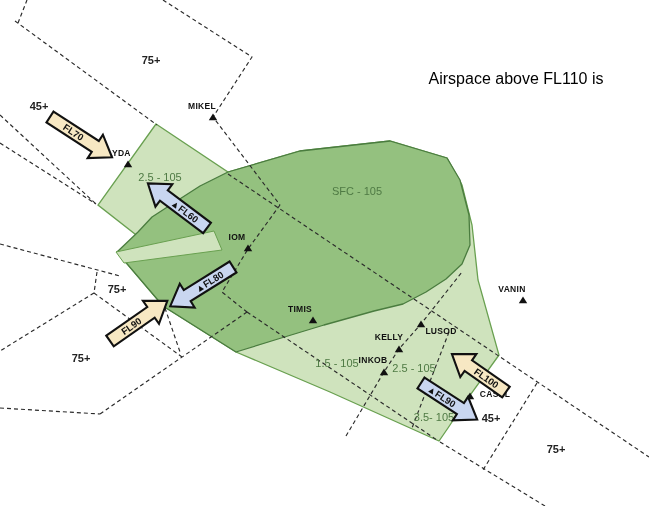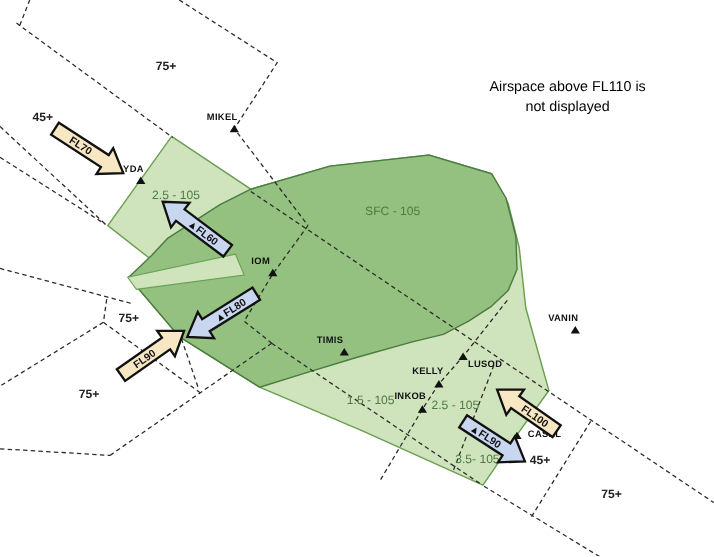--- a/index.html
+++ b/index.html
@@ -1,20 +1,20 @@
 <!DOCTYPE html>
 <html><head>
 <meta charset="utf-8">
 <style>
   html,body{margin:0;padding:0;background:#ffffff;}
   #stage{position:relative;width:649px;height:506px;background:#ffffff;overflow:hidden;
          font-family:"Liberation Sans", sans-serif;}
   #map-svg{position:absolute;left:0;top:0;}
   #note{position:absolute;left:411px;top:70px;width:210px;text-align:center;
-        font-size:13px;line-height:18px;color:#000;}
+        font-size:16px;line-height:18px;color:#000;}
 </style>
 </head>
 <body>
 
 <div id="stage">
   <svg id="map-svg" width="649" height="506" viewBox="0 0 649 506">
       <polygon points="156,124 228,172 300,151 390,141 447,158 462,185 472,225 478,280 499,355 468,398 448,428 439,441 330,392 236,352 163,306 117,252 140,238 98,205" fill="#cfe3bd" stroke="#69a050" stroke-width="1.3"></polygon>
       <polygon points="228,172 300,151 390,141 447,158 460,180 469,215 470,245 462,264 446,279 426,292 403,304 374,311 324,325 278,339 236,352 163,306 117,252 138,232 152,217 172,204 200,186" fill="#94c17f" stroke="#4a7c3f" stroke-width="1.3" stroke-linejoin="round"></polygon>
       <polygon points="116,252 214,231 222,250 124,263" fill="#cfe3bd" stroke="#69a050" stroke-width="1"></polygon>
       <polyline points="18,23 27,0" fill="none" stroke="#2a2a2a" stroke-width="1.15" stroke-dasharray="4 3"></polyline>
@@ -73,15 +73,14 @@
       <text x="0" y="3.4" text-anchor="middle" font-size="9.5" font-weight="bold" fill="#111" transform="translate(209.25465330762006,281.8377393985297) rotate(-32)" font-family="&quot;Liberation Sans&quot;,sans-serif">▲FL80</text>
       <polygon points="0,-6.5 50,-6.5 50,-14 70,0 50,14 50,6.5 0,6.5" transform="translate(110,341) rotate(-35)" fill="#f7e8c3" stroke="#111111" stroke-width="2.1" stroke-linejoin="miter"></polygon>
       <text x="0" y="3.4" text-anchor="middle" font-size="9.5" font-weight="bold" fill="#111" transform="translate(131.29795315151378,326.0870126548728) rotate(325)" font-family="&quot;Liberation Sans&quot;,sans-serif">FL90</text>
       <polygon points="0,-6.5 46,-6.5 46,-14 66,0 46,14 46,6.5 0,6.5" transform="translate(506,392) rotate(215)" fill="#f7e8c3" stroke="#111111" stroke-width="2.1" stroke-linejoin="miter"></polygon>
       <text x="0" y="3.4" text-anchor="middle" font-size="9.5" font-weight="bold" fill="#111" transform="translate(486.3403509370642,378.2341655275749) rotate(35)" font-family="&quot;Liberation Sans&quot;,sans-serif">FL100</text>
       <polygon points="0,-6.5 47,-6.5 47,-14 67,0 47,14 47,6.5 0,6.5" transform="translate(421,383) rotate(33)" fill="#c9d6f0" stroke="#111111" stroke-width="2.1" stroke-linejoin="miter"></polygon>
       <text x="0" y="3.4" text-anchor="middle" font-size="9.5" font-weight="bold" fill="#111" transform="translate(441.5474289146629,396.34365635786816) rotate(33)" font-family="&quot;Liberation Sans&quot;,sans-serif">▲FL90</text>
     </svg>
   <div id="note">
     <div>Airspace above FL110 is</div>
-    <div>not displayed</div>
   </div>
 </div>
 
 </body></html>

